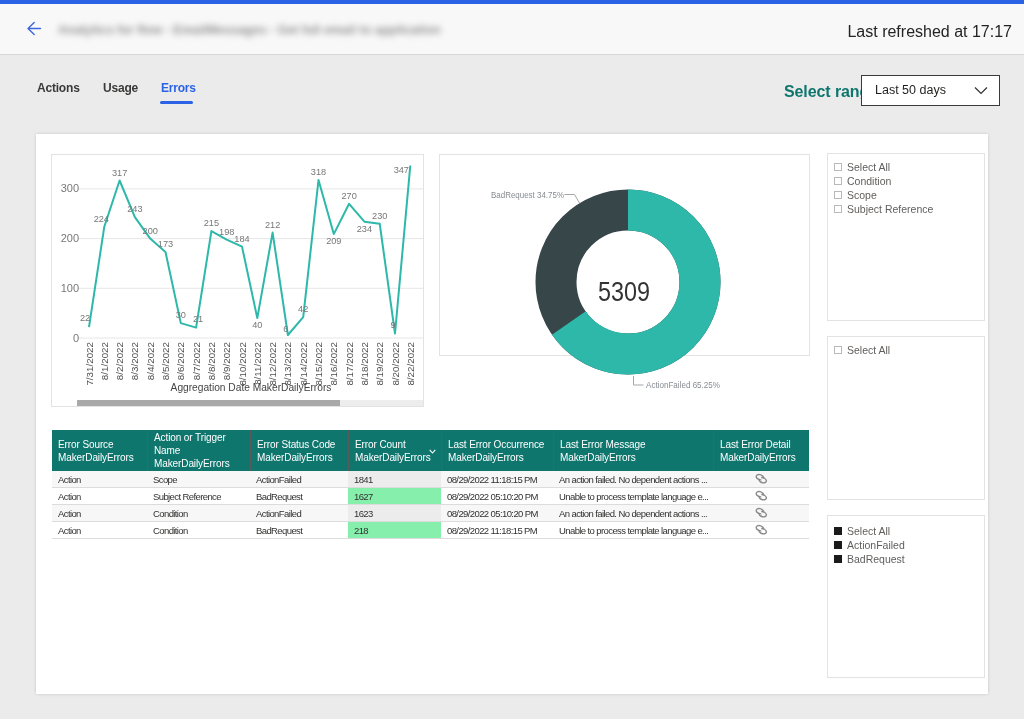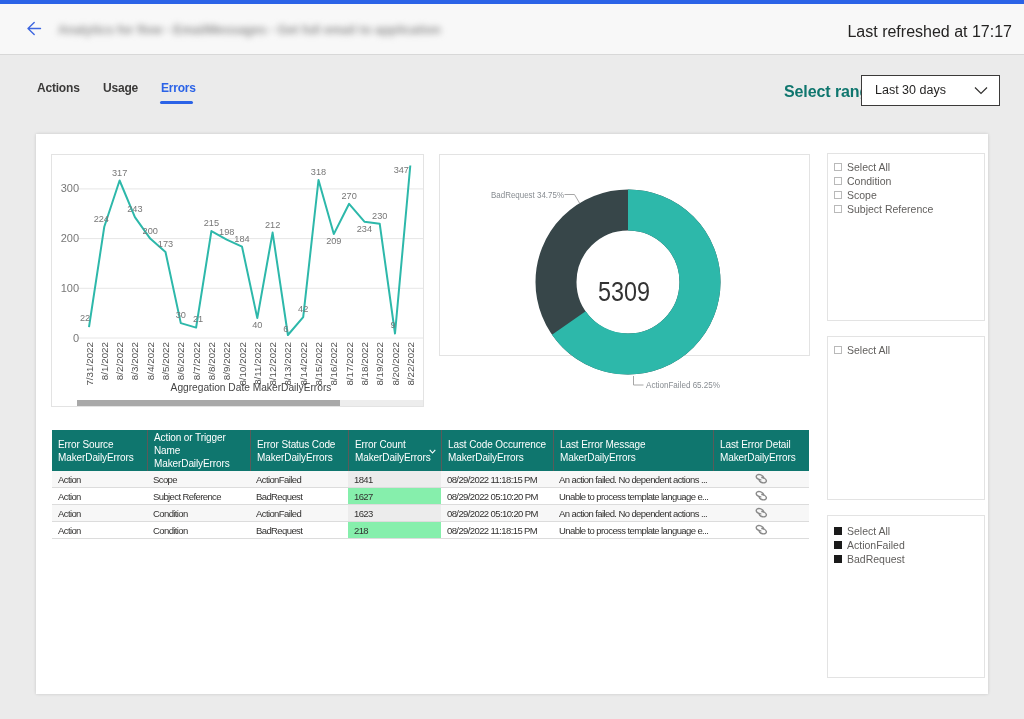--- a/index.html
+++ b/index.html
@@ -49,21 +49,21 @@
     <path d="M9.2 2.5 L3 8.5 L9.2 14.5 M3.4 8.5 L15.5 8.5" stroke="#3d66e0" stroke-width="1.4" fill="none" stroke-linecap="round" stroke-linejoin="round"></path>
   </svg>
 <div class="abs" id="blurtitle">Analytics for flow - EmailMessages - Get full email to application</div>
 <div class="abs" id="refreshed">Last refreshed at 17:17</div>
 <div class="abs tab" style="left:37px;">Actions</div>
 <div class="abs tab" style="left:103px;">Usage</div>
 <div class="abs tab" id="tab-errors" style="left:161px;">Errors</div>
 <div class="abs" id="tab-underline"></div>
 <div class="abs" id="selrange">Select range</div>
 <div class="abs" id="dropdown">
-    <span class="txt">Last 30 days</span>
+    <span class="txt">Last 50 days</span>
     <svg width="14" height="9" viewBox="0 0 14 9">
       <path d="M1 1.5 L7 7.5 L13 1.5" stroke="#323130" stroke-width="1.2" fill="none"></path>
     </svg>
   </div>
 
 <div class="abs" id="card">
   <div class="panel" id="linechart">
       <svg width="371" height="251" viewBox="0 0 371 251" style="position:absolute;left:0;top:0;">
 <style>.dl{font:9.2px "Liberation Sans";fill:#777;} .al{font:11px "Liberation Sans";fill:#777;} .xl{font:9.8px "Liberation Sans";fill:#505050;} .tt{font:10.2px "Liberation Sans";fill:#444;}</style>
 <line x1="26" y1="183.0" x2="371" y2="183.0" stroke="#e6e6e6" stroke-width="1"></line>
@@ -168,21 +168,21 @@
           <span>MakerDailyErrors</span>
         </div>
       <div class="c w4">
           <span>Error Count</span>
           <span>MakerDailyErrors</span>
           <svg style="position:absolute; right:5px; top:19px;" width="7" height="5" viewBox="0 0 7 5">
             <path d="M0.7 0.8 L3.5 4 L6.3 0.8" stroke="#fff" stroke-width="1.1" fill="none"></path>
           </svg>
         </div>
       <div class="c w5">
-          <span>Last Code Occurrence</span>
+          <span>Last Error Occurrence</span>
           <span>MakerDailyErrors</span>
         </div>
       <div class="c w6">
           <span>Last Error Message</span>
           <span>MakerDailyErrors</span>
         </div>
       <div class="c w7">
           <span>Last Error Detail</span>
           <span>MakerDailyErrors</span>
         </div>

